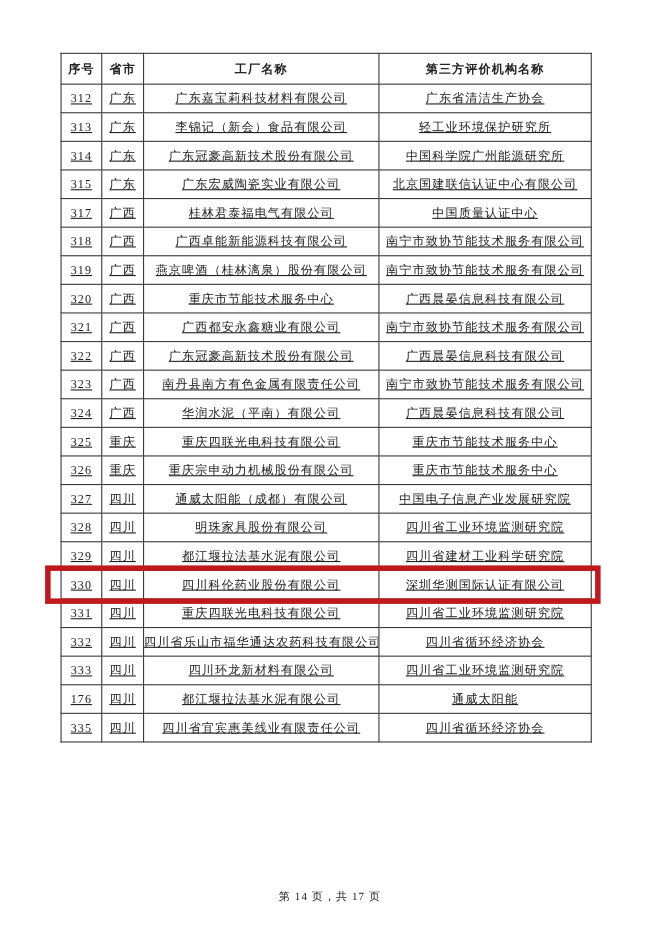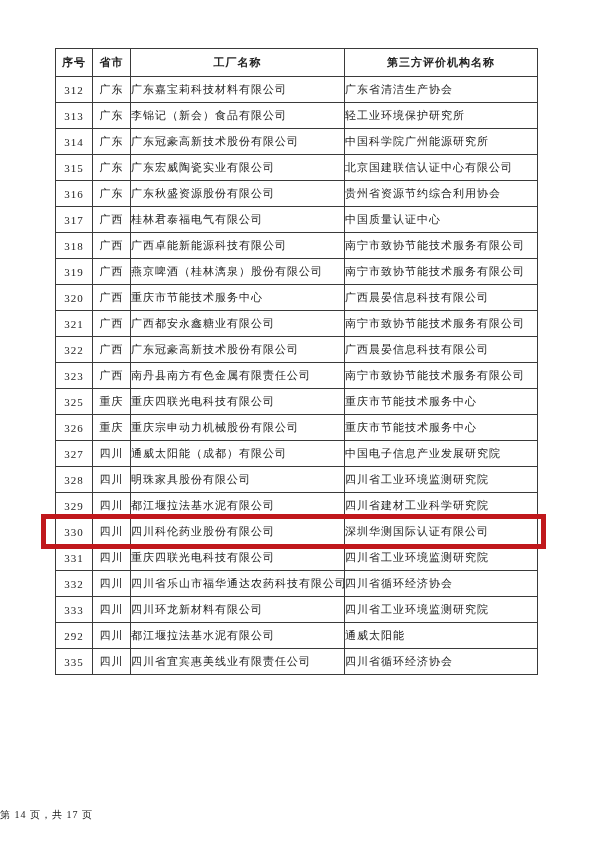--- a/index.html
+++ b/index.html
@@ -28,25 +28,25 @@
   }
   table.factory-table th,
   table.factory-table td {
     border: 1px solid #3a3a3a;
     padding: 0;
     overflow: hidden;
     white-space: nowrap;
     vertical-align: middle;
   }
   table.factory-table thead tr { height: 28px; }
-  table.factory-table tbody tr { height: 26px; }
+  table.factory-table tbody tr { height: 26px; text-decoration: underline; }
   th { font-weight: bold; text-align: center; }
   .c-no, .c-prov { text-align: center; }
   .c-factory, .c-eval {
-    text-align: left;
+    text-align: center;
     padding-left: 6px;
     padding-right: 3px;
   }
   .col-no   { width: 37px; }
   .col-prov { width: 38px; }
   .col-factory { width: 214px; }
   .col-eval { width: 193px; }
   .highlight-box {
     position: absolute;
     left: 41px;
@@ -55,21 +55,21 @@
     height: 25px;
     border: 5px solid #c0181c;
     pointer-events: none;
     background: transparent;
   }
   .page-footer {
     position: absolute;
     left: 0;
     top: 808px;
     width: 100%;
-    text-align: left;
+    text-align: center;
     font-size: 10px;
     letter-spacing: 1px;
     color: #222222;
   }
 </style>
 </head>
 <body>
 
 <div class="page">
 
@@ -107,26 +107,20 @@
     <td class="c-factory">广东冠豪高新技术股份有限公司</td>
     <td class="c-eval">中国科学院广州能源研究所</td>
   </tr>
         <tr>
     <td class="c-no">315</td>
     <td class="c-prov">广东</td>
     <td class="c-factory">广东宏威陶瓷实业有限公司</td>
     <td class="c-eval">北京国建联信认证中心有限公司</td>
   </tr>
         <tr>
-    <td class="c-no">316</td>
-    <td class="c-prov">广东</td>
-    <td class="c-factory">广东秋盛资源股份有限公司</td>
-    <td class="c-eval">贵州省资源节约综合利用协会</td>
-  </tr>
-        <tr>
     <td class="c-no">317</td>
     <td class="c-prov">广西</td>
     <td class="c-factory">桂林君泰福电气有限公司</td>
     <td class="c-eval">中国质量认证中心</td>
   </tr>
         <tr>
     <td class="c-no">318</td>
     <td class="c-prov">广西</td>
     <td class="c-factory">广西卓能新能源科技有限公司</td>
     <td class="c-eval">南宁市致协节能技术服务有限公司</td>
@@ -153,20 +147,26 @@
     <td class="c-no">322</td>
     <td class="c-prov">广西</td>
     <td class="c-factory">广东冠豪高新技术股份有限公司</td>
     <td class="c-eval">广西晨晏信息科技有限公司</td>
   </tr>
         <tr>
     <td class="c-no">323</td>
     <td class="c-prov">广西</td>
     <td class="c-factory">南丹县南方有色金属有限责任公司</td>
     <td class="c-eval">南宁市致协节能技术服务有限公司</td>
+  </tr>
+        <tr>
+    <td class="c-no">324</td>
+    <td class="c-prov">广西</td>
+    <td class="c-factory">华润水泥（平南）有限公司</td>
+    <td class="c-eval">广西晨晏信息科技有限公司</td>
   </tr>
         <tr>
     <td class="c-no">325</td>
     <td class="c-prov">重庆</td>
     <td class="c-factory">重庆四联光电科技有限公司</td>
     <td class="c-eval">重庆市节能技术服务中心</td>
   </tr>
         <tr>
     <td class="c-no">326</td>
     <td class="c-prov">重庆</td>
@@ -209,21 +209,21 @@
     <td class="c-factory">四川省乐山市福华通达农药科技有限公司</td>
     <td class="c-eval">四川省循环经济协会</td>
   </tr>
         <tr>
     <td class="c-no">333</td>
     <td class="c-prov">四川</td>
     <td class="c-factory">四川环龙新材料有限公司</td>
     <td class="c-eval">四川省工业环境监测研究院</td>
   </tr>
         <tr>
-    <td class="c-no">292</td>
+    <td class="c-no">176</td>
     <td class="c-prov">四川</td>
     <td class="c-factory">都江堰拉法基水泥有限公司</td>
     <td class="c-eval">通威太阳能</td>
   </tr>
         <tr>
     <td class="c-no">335</td>
     <td class="c-prov">四川</td>
     <td class="c-factory">四川省宜宾惠美线业有限责任公司</td>
     <td class="c-eval">四川省循环经济协会</td>
   </tr>

